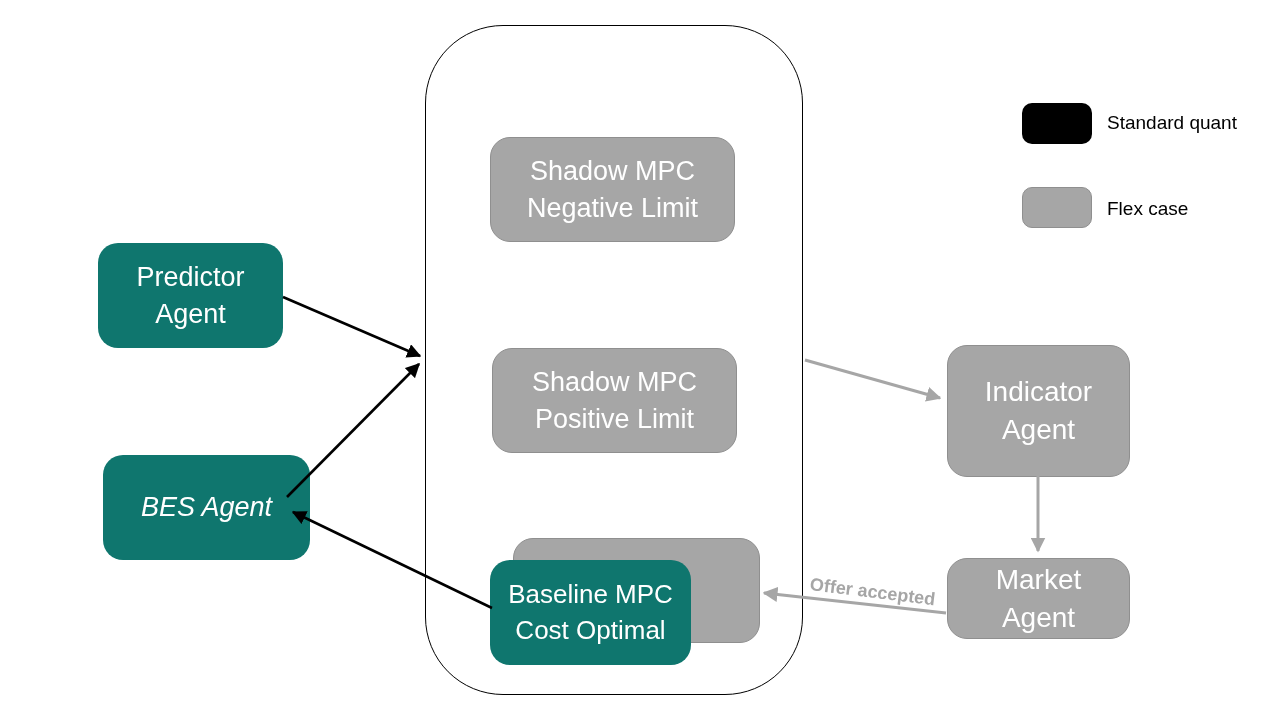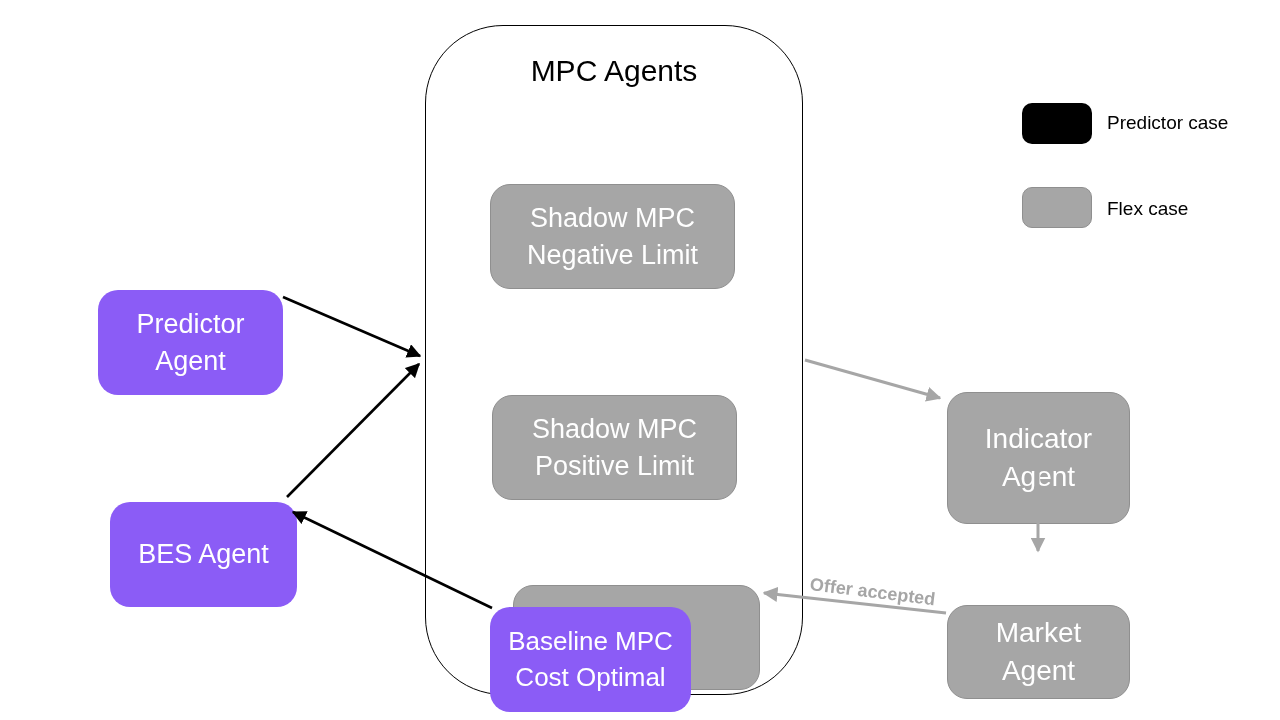--- a/index.html
+++ b/index.html
@@ -43,36 +43,35 @@
     position: absolute;
     display: flex;
     align-items: center;
     justify-content: center;
     text-align: center;
     white-space: pre-line;
     color: #ffffff;
     box-sizing: border-box;
     line-height: 1.35;
     z-index: 3;
-    margin-top: 47px;
   }
-  .standard { background: #8b5cf6; border-radius: 20px; }
+  .standard { background: #0f766e; border-radius: 20px; }
   .flex {
     background: #a6a6a6;
     border: 1.5px solid #8f8f8f;
     border-radius: 20px;
   }
   .node-predictor { left: 98px;  top: 243px; width: 185px; height: 105px; font-size: 27px; }
-  .node-bes       { left: 110px;  top: 455px; width: 187px; height: 105px; font-size: 27px; }
+  .node-bes       { left: 103px;  top: 455px; width: 207px; height: 105px; font-size: 27px; font-style: italic; }
   .node-shadow-neg{ left: 490px; top: 137px; width: 245px; height: 105px; font-size: 27px; }
   .node-shadow-pos{ left: 492px; top: 348px; width: 245px; height: 105px; font-size: 27px; }
   .node-baseline-shadow { left: 513px; top: 538px; width: 247px; height: 105px; z-index: 2; }
   .node-baseline  { left: 490px; top: 560px; width: 201px; height: 105px; font-size: 26px; z-index: 3; }
   .node-indicator { left: 947px; top: 345px; width: 183px; height: 132px; font-size: 28px; }
-  .node-market    { left: 947px; top: 558px; width: 183px; height: 94px; font-size: 28px; }
+  .node-market    { left: 947px; top: 558px; width: 183px; height: 81px; font-size: 28px; }
   
   .arrows {
     position: absolute;
     left: 0;
     top: 0;
     width: 1280px;
     height: 720px;
     z-index: 4;
     pointer-events: none;
   }
@@ -111,21 +110,20 @@
   }
   .legend-label-standard { top: 112px; }
   .legend-label-flex { top: 198px; }
 </style>
 </head>
 <body>
 
 <div class="stage">
 
   <div class="mpc-container"></div>
-  <div class="mpc-title">MPC Agents</div>
 
   <div class="node standard node-predictor">Predictor
 Agent</div>
   <div class="node standard node-bes">BES Agent</div>
   <div class="node flex node-shadow-neg">Shadow MPC
 Negative Limit</div>
   <div class="node flex node-shadow-pos">Shadow MPC
 Positive Limit</div>
   <div class="node flex node-baseline-shadow"></div>
   <div class="node standard node-baseline">Baseline MPC
@@ -148,17 +146,17 @@
     <line x1="287" y1="497" x2="419" y2="364" stroke="#000000" stroke-width="2.6" marker-end="url(#arrow-black)"></line>
     <line x1="492" y1="608" x2="293" y2="512" stroke="#000000" stroke-width="2.6" marker-end="url(#arrow-black)"></line>
     <line x1="805" y1="360" x2="940" y2="398" stroke="#a6a6a6" stroke-width="3" marker-end="url(#arrow-gray)"></line>
     <line x1="1038" y1="457" x2="1038" y2="551" stroke="#a6a6a6" stroke-width="3" marker-end="url(#arrow-gray)"></line>
     <line x1="946" y1="613" x2="764" y2="593" stroke="#a6a6a6" stroke-width="3" marker-end="url(#arrow-gray)"></line>
   </svg>
 
   <div class="edge-label">Offer accepted</div>
 
   <div class="legend-swatch legend-swatch-standard"></div>
-  <div class="legend-label legend-label-standard">Predictor case</div>
+  <div class="legend-label legend-label-standard">Standard quant</div>
   <div class="legend-swatch legend-swatch-flex"></div>
   <div class="legend-label legend-label-flex">Flex case</div>
 
 </div>
 
 </body></html>

